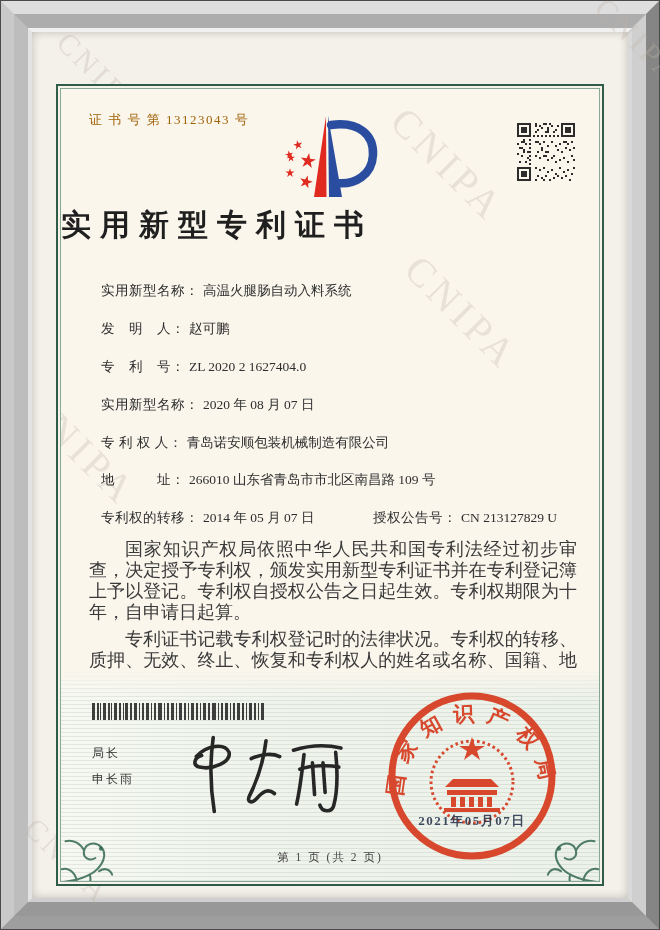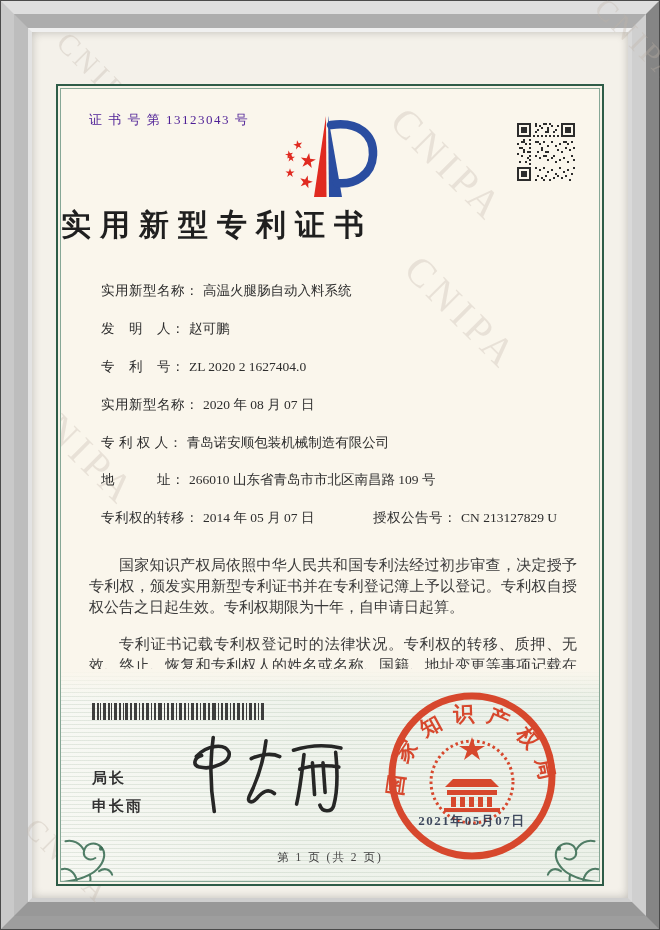--- a/index.html
+++ b/index.html
@@ -21,49 +21,49 @@
               border:2px solid #2e5c48;padding:2px;background:#f7f3e8;}
   .cert-inner{position:relative;width:100%;height:100%;box-sizing:border-box;
               border:1px solid #86a796;background:#faf6ec;overflow:hidden;}
   
   .wm{position:absolute;font-size:40px;letter-spacing:5px;color:rgba(186,174,160,.28);
       transform:rotate(45deg);white-space:nowrap;font-family:"Liberation Serif",serif;}
   .wm.pink{color:rgba(202,176,170,.26);}
   .wm-mat{position:absolute;font-size:30px;letter-spacing:4px;color:rgba(190,180,168,.33);
       transform:rotate(45deg);white-space:nowrap;}
   
-  .cert-no{position:absolute;left:28px;top:22px;font-size:13px;color:#4c1d95;
+  .cert-no{position:absolute;left:28px;top:22px;font-size:13px;color:#a16207;
            letter-spacing:1.5px;}
   .logo{position:absolute;left:220px;top:24px;width:100px;height:88px;}
   .qr{position:absolute;left:456px;top:34px;width:58px;height:58px;}
   .title{position:absolute;left:0;right:0;top:116px;text-align:left;
          font-size:30px;font-weight:700;letter-spacing:9px;color:#1f1f1f;}
   
   .row{position:absolute;left:28px;right:20px;font-size:13.5px;color:#2e2e2e;
        white-space:nowrap;margin-left:12px;}
   .row .lbl{letter-spacing:.5px;}
   .row .val{margin-left:4px;}
   .r1{top:193px}.r2{top:231px}.r3{top:269px}.r4{top:307px}
   .r5{top:345px}.r6{top:382px}.r7{top:420px}
   .pair2{position:absolute;left:272px;top:0;}
   .r7{position:absolute;}
   
   .body-text{position:absolute;left:28px;right:22px;top:450px;color:#3a3a3a;}
-  .body-text p{margin:16px 0 6px 0;font-size:15px;line-height:21px;
+  .body-text p{margin:0 0 6px 0;font-size:18px;line-height:21px;
                text-indent:2em;text-align:justify;}
   
   .panel{position:absolute;left:0;right:0;bottom:0;height:212px;
          background:linear-gradient(90deg,#f7f8f3 0%,#eff3ec 45%,#ecf1e9 100%);}
   .panel::before{content:"";position:absolute;inset:0;
          background:repeating-linear-gradient(0deg,rgba(140,165,140,.20) 0 1px,transparent 1px 4px);}
   .panel::after{content:"";position:absolute;left:0;right:0;top:0;height:30px;
          background:linear-gradient(180deg,#faf6ec 0,rgba(250,246,236,0) 100%);}
   .barcode{position:absolute;left:31px;top:34px;width:172px;height:17px;z-index:2;}
-  .signer{position:absolute;left:31px;top:100px;z-index:2;font-size:15px;
-          color:#333;font-weight:700;letter-spacing:2px;}
+  .signer{position:absolute;left:31px;top:76px;z-index:2;font-size:12px;
+          color:#333;font-weight:400;letter-spacing:2px;}
   .signer div{margin-bottom:9px;}
   .signature{position:absolute;left:120px;top:58px;width:170px;height:95px;z-index:3;}
   .seal{position:absolute;left:320px;top:16px;width:182px;height:182px;z-index:2;}
   .page-info{position:absolute;left:0;right:0;bottom:16px;text-align:center;
              font-size:11.5px;color:#444;letter-spacing:2px;z-index:2;}
   .corner{position:absolute;width:56px;height:56px;z-index:4;}
   .corner.bl{left:-3px;bottom:-5px;}
   .corner.br{right:-3px;bottom:-5px;transform:scaleX(-1);}
   
   .footer-note{position:absolute;left:0;right:0;top:893px;text-align:center;

